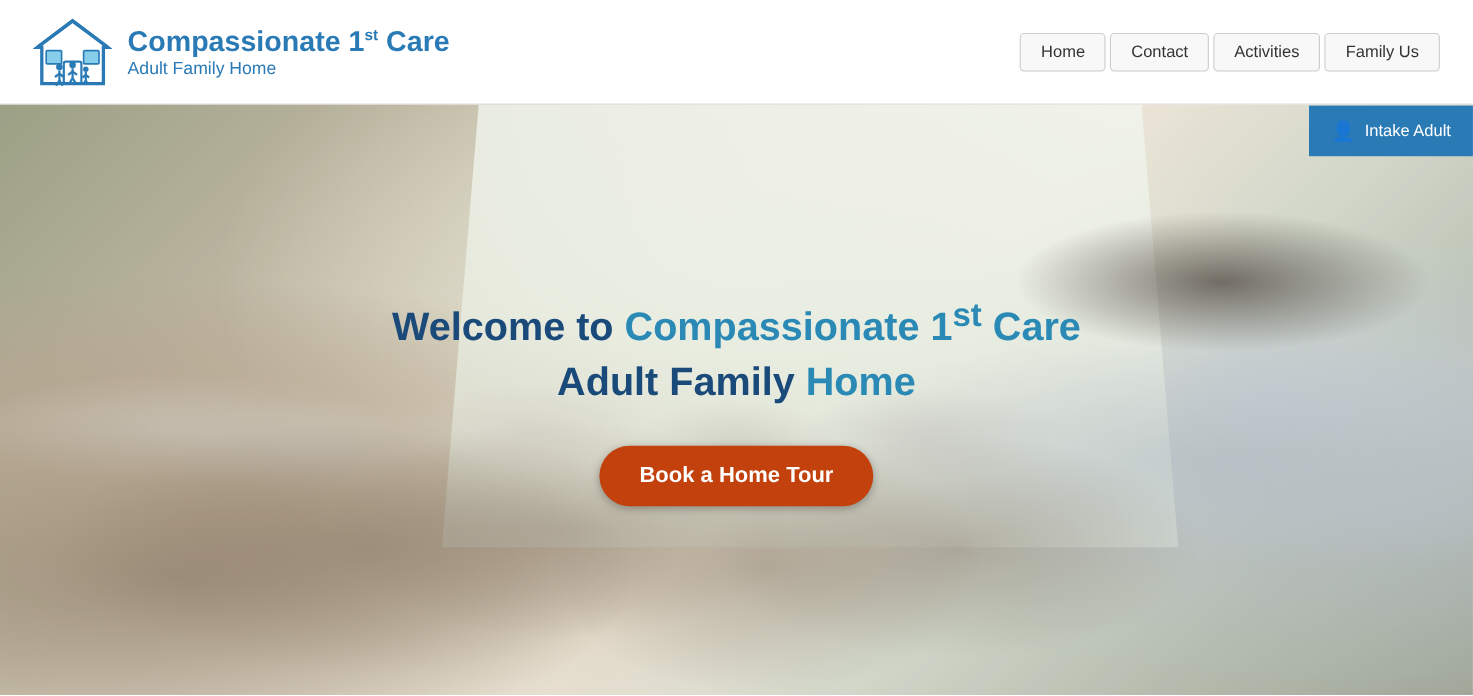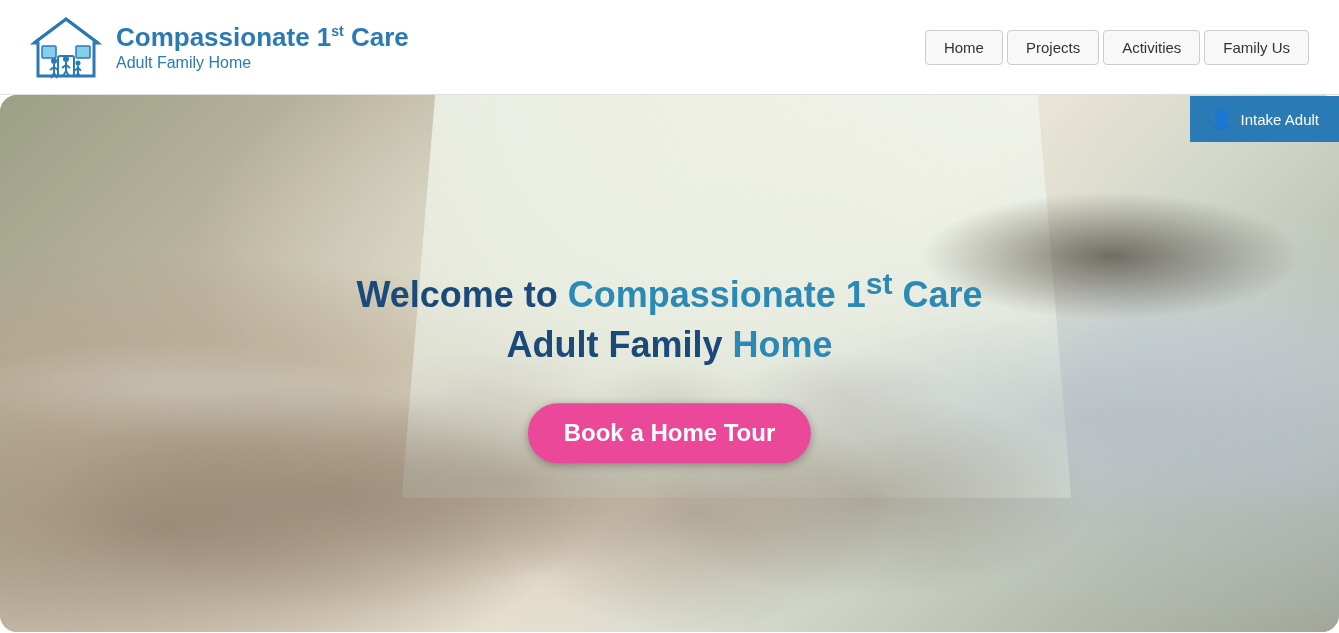--- a/index.html
+++ b/index.html
@@ -77,21 +77,20 @@
     .intake-btn .person-icon {
       font-size: 18px;
     }
 
     
     .hero {
       position: relative;
       width: 1339px;
       height: 537px;
       overflow: hidden;
-      border-radius: 17px;
     }
     .hero-bg {
       width: 100%;
       height: 100%;
       background: linear-gradient(
         to right,
         #c8d8c0 0%,
         #b8c8b0 10%,
         #d0c8b8 20%,
         #e8ddd0 35%,
@@ -194,23 +193,23 @@
       color: #1a4a7a;
     }
     .text-light-blue {
       color: #2a8ab5;
     }
 
     .hero-btn {
       display: inline-block;
       margin-top: 24px;
       padding: 16px 36px;
-      background: #ec4899;
+      background: #c2410c;
       color: #fff;
-      font-size: 24px;
+      font-size: 20px;
       font-weight: bold;
       border-radius: 50px;
       cursor: pointer;
       border: none;
       box-shadow: 0 2px 8px rgba(0,0,0,0.3);
     }
 
     
     .taskbar-hint {
       position: absolute;
@@ -266,21 +265,21 @@
     </svg>
     <div class="logo-text-block">
       <span class="logo-title">
         <span>Compassionate 1</span><sup>st</sup><span> Care</span>
       </span>
       <span class="logo-subtitle">Adult Family Home</span>
     </div>
   </div>
   <nav class="nav">
     <div class="nav-item">Home</div>
-    <div class="nav-item">Projects</div>
+    <div class="nav-item">Contact</div>
     <div class="nav-item">Activities</div>
     <div class="nav-item">Family Us</div>
   </nav>
 </header>
 
 <div class="intake-btn">
   <span class="person-icon">👤</span>
   <span>Intake Adult</span>
 </div>
 

